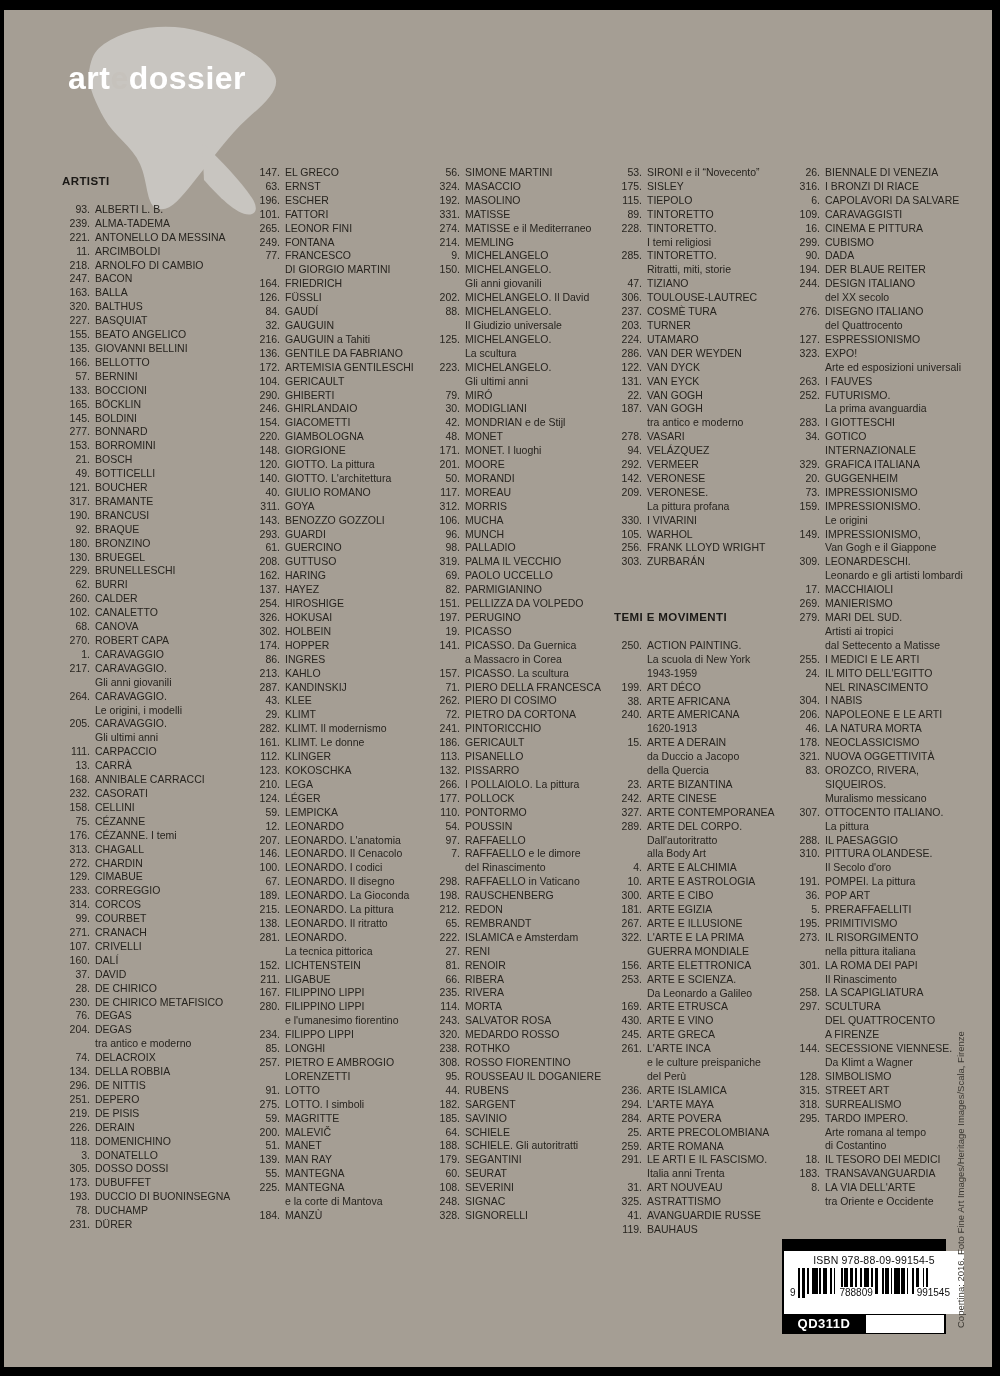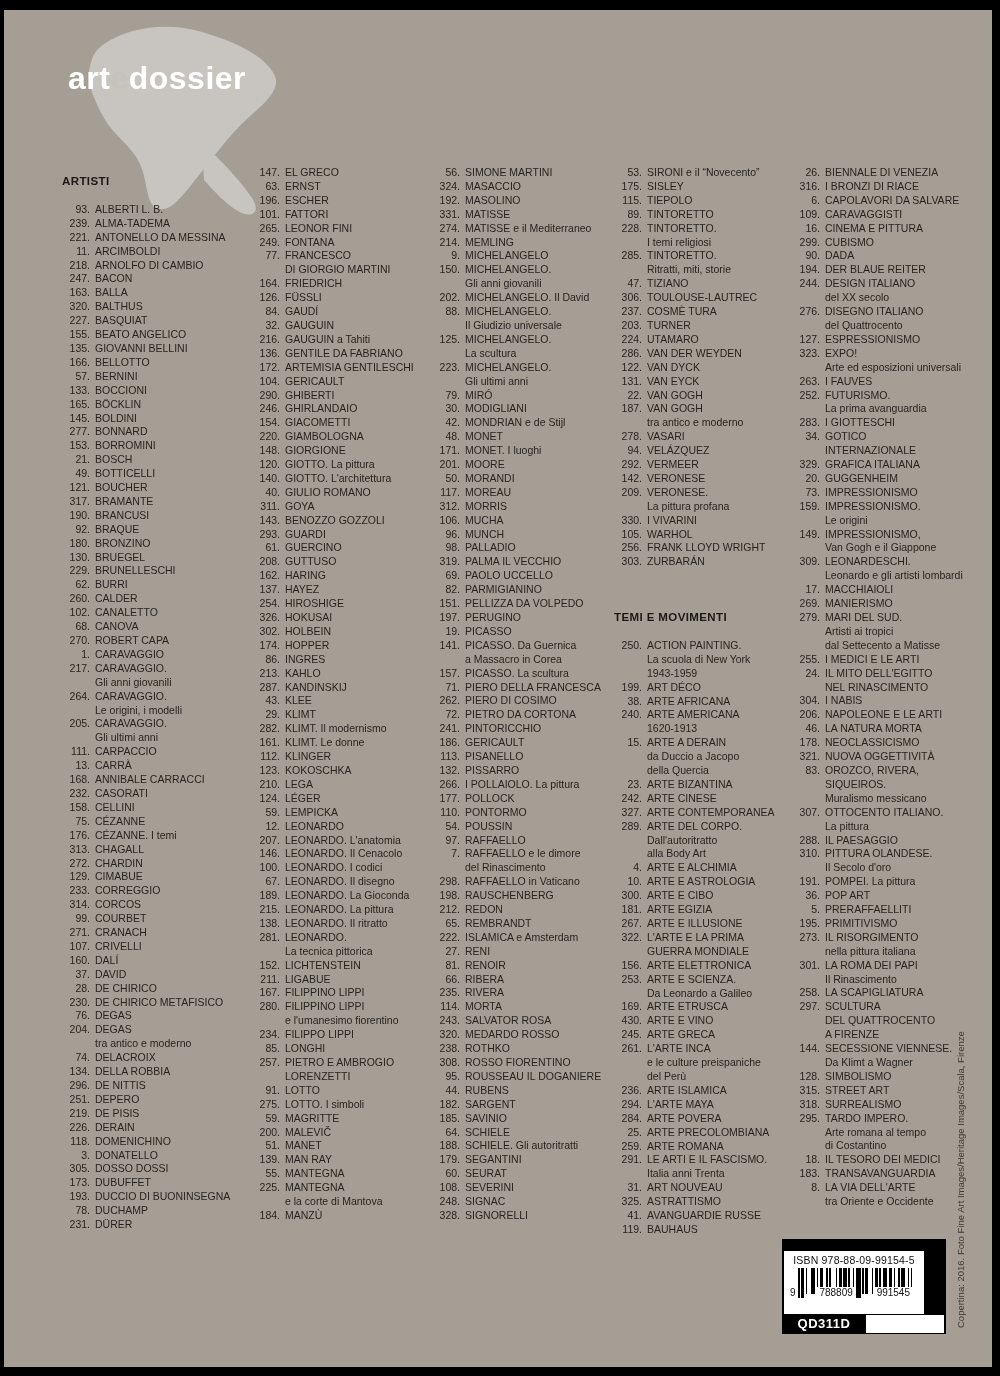--- a/index.html
+++ b/index.html
@@ -23,21 +23,21 @@
   .col:nth-child(5){width:186px;}
   .col-header{font-weight:bold;font-size:11.5px;color:#1b1916;letter-spacing:.4px;line-height:13.9px;}
   .col:first-child .col-header{margin-top:9px;}
   .col-header{margin-bottom:14px;}
   .row{display:flex;line-height:13.9px;font-size:10.5px;color:#27241f;}
   .num{flex:none;width:28px;text-align:right;margin-right:5px;}
   .txt{flex:none;white-space:nowrap;}
 
   
   .barcode-block{position:absolute;left:778px;top:1229px;width:164px;height:95px;background:#000;}
-  .barcode-box{position:absolute;left:2px;top:12px;width:140px;height:63px;background:#fff;text-align:center;}
+  .barcode-box{position:absolute;left:2px;top:12px;width:180px;height:63px;background:#fff;text-align:center;}
   .isbn{font-size:10.5px;color:#111;margin-top:3px;letter-spacing:.2px;}
   .bars{height:28px;margin:2px 10px 0 14px;display:flex;align-items:flex-start;}
   .bars .b{background:#000;height:26px;}
   .bars .g{height:26px;}
   .bars .tall{height:30px;}
   .barcode-digits{display:flex;justify-content:space-between;padding:0 12px 0 4px;font-size:10px;color:#111;margin-top:-9px;background:transparent;}
   .barcode-digits span{background:#fff;padding:0 2px;}
   .label-row{position:absolute;left:2px;bottom:1px;width:160px;height:18px;display:flex;}
   .label-code{flex:none;width:80px;color:#fff;font-weight:bold;font-size:13px;line-height:18px;text-align:center;letter-spacing:.5px;}
   .label-blank{flex:none;width:78px;background:#fff;margin-left:2px;}

